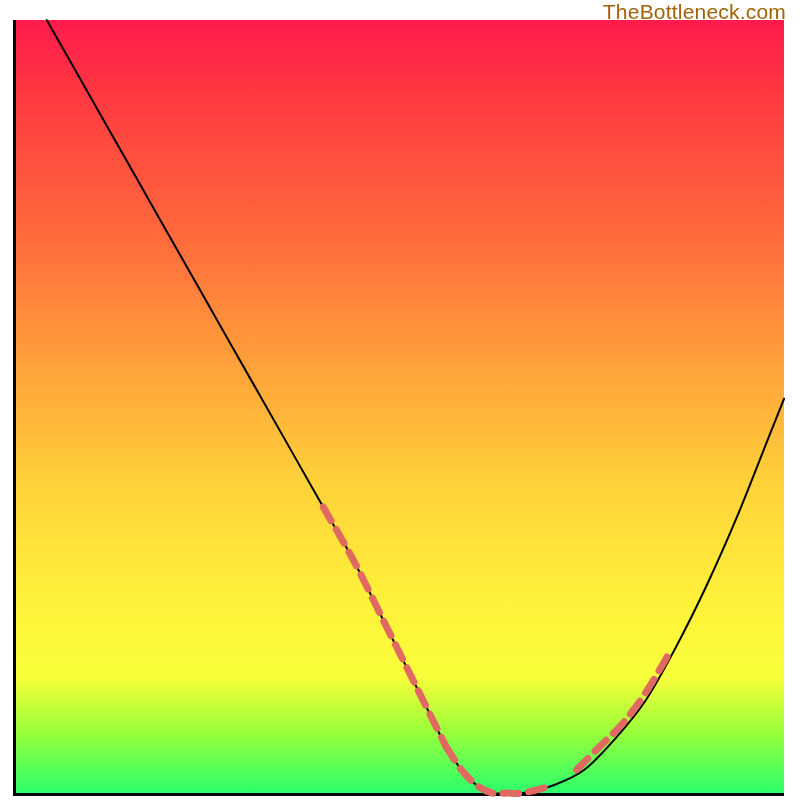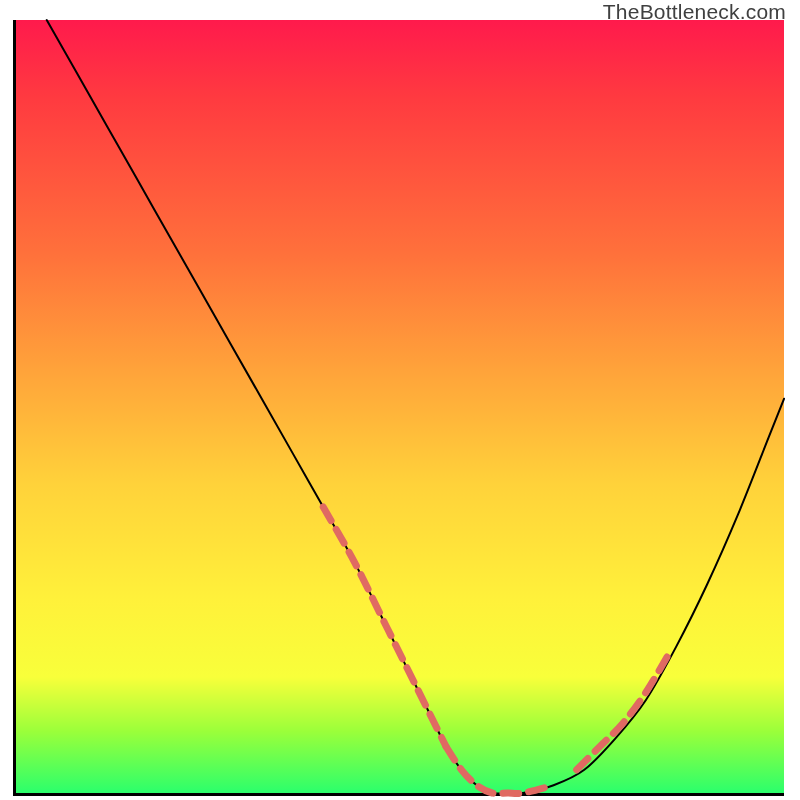--- a/index.html
+++ b/index.html
@@ -43,21 +43,21 @@
     position: absolute;
     inset: 0;
     width: 100%;
     height: 100%;
     overflow: visible;
   }
   .attribution {
     position: absolute;
     top: 0px;
     right: 14px;
-    color: #404040;
+    color: #a16207;
     font-size: 21px;
     letter-spacing: 0.2px;
     font-family: Arial, Helvetica, sans-serif;
   }
   
   .main-curve {
     fill: none;
     stroke: #000;
     stroke-width: 2;
     stroke-linecap: round;

